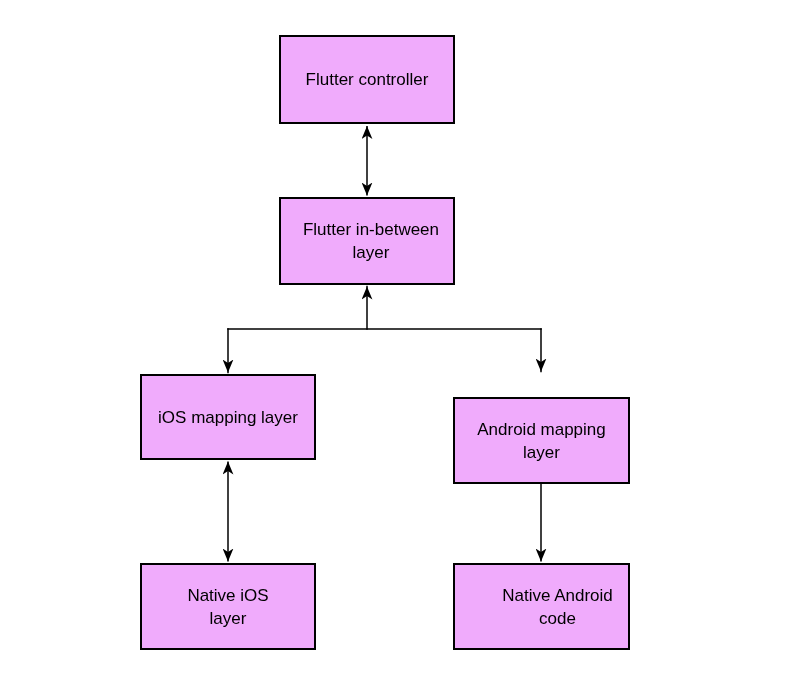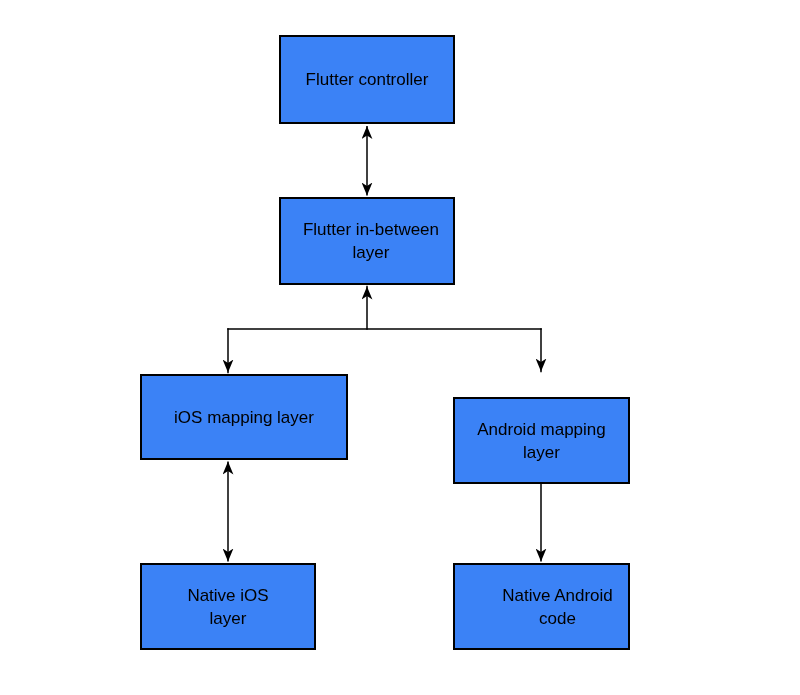--- a/index.html
+++ b/index.html
@@ -19,34 +19,34 @@
     position: absolute;
     left: 0;
     top: 0;
     width: 800px;
     height: 695px;
   }
   .node {
     position: absolute;
     box-sizing: border-box;
     border: 2px solid #000000;
-    background: #3b82f6;
+    background: #f0abfc;
     color: #000000;
     display: flex;
     align-items: center;
     justify-content: center;
     text-align: center;
     font-size: 17px;
     line-height: 23px;
     white-space: pre-line;
   }
   
   .n-controller { left: 279px; top: 35px;  width: 176px; height: 89px; }
   .n-inbetween  { left: 279px; top: 197px; width: 176px; height: 88px; padding-left: 8px; }
-  .n-ios-map    { left: 140px; top: 374px; width: 208px; height: 86px; }
+  .n-ios-map    { left: 140px; top: 374px; width: 176px; height: 86px; }
   .n-and-map    { left: 453px; top: 373px; width: 177px; height: 87px; margin-top: 24px; }
   .n-ios-code   { left: 140px; top: 563px; width: 176px; height: 87px; }
   .n-and-code   { left: 453px; top: 563px; width: 177px; height: 87px; padding-left: 32px; }
 </style>
 </head>
 <body>
 
 <div class="canvas">
 
   <svg class="edges" viewBox="0 0 800 695" xmlns="http://www.w3.org/2000/svg">

